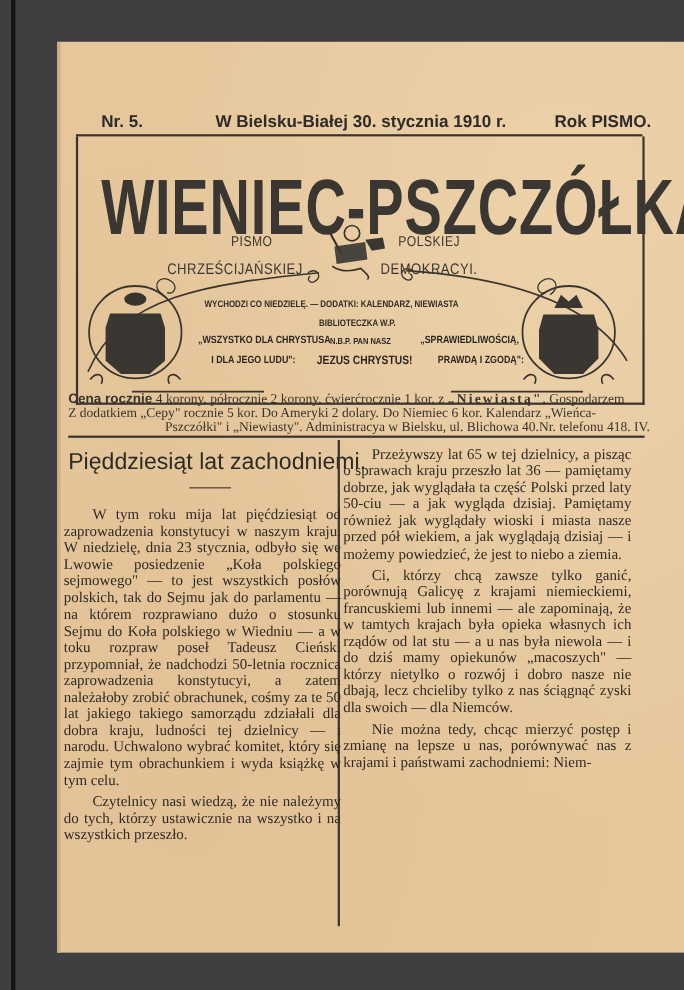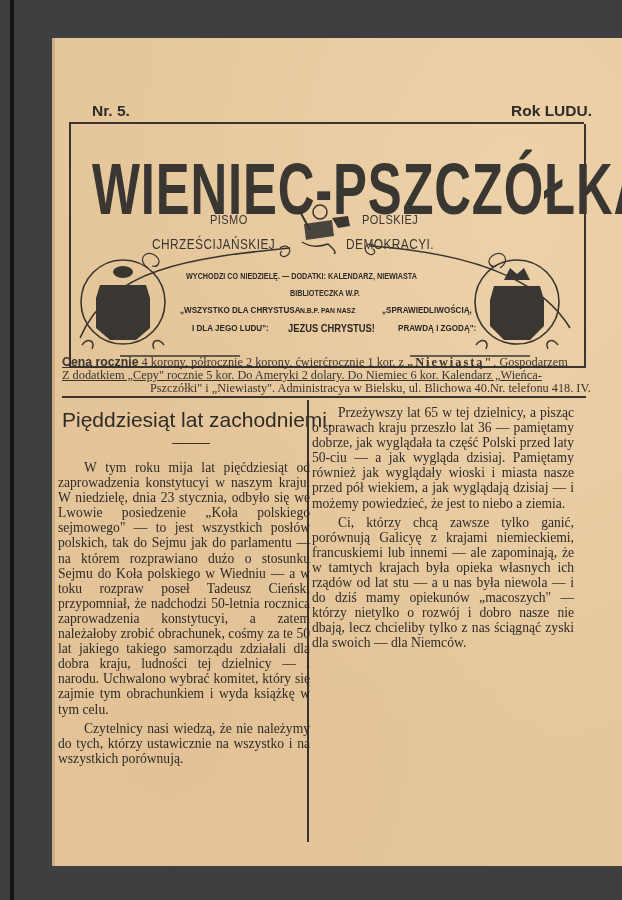--- a/index.html
+++ b/index.html
@@ -38,21 +38,21 @@
     white-space:nowrap;
   }
   .subtitle { position:absolute; font-family:"Liberation Sans", sans-serif; color:#3a3632; font-size:13px; letter-spacing:0.5px; transform:scaleX(0.85); transform-origin:left top; }
   .small-caps { position:absolute; font-family:"Liberation Sans", sans-serif; font-weight:bold; font-size:8.5px; color:#2f2b27; white-space:nowrap; transform:scaleX(0.85); transform-origin:left top; }
   .motto { position:absolute; font-family:"Liberation Sans", sans-serif; font-weight:bold; font-size:9.5px; color:#2a2622; white-space:nowrap; transform:scaleX(0.85); transform-origin:left top; }
   .ornament { position:absolute; }
   .price-block {
     position:absolute; left:10px; top:318px; width:556px;
     font-family:"Liberation Serif", serif; font-size:12.3px; line-height:13px; color:#3a342e;
   }
-  .price-block .l1, .price-block .l2 { display:block; white-space:nowrap;text-decoration:underline; }
+  .price-block .l1, .price-block .l2 { display:block; white-space:nowrap; }
   .price-block .l3 { display:block; white-space:nowrap; padding-left:88px; }
   .price-block .bold { font-family:"Liberation Sans", sans-serif; font-weight:bold; }
   .spaced { letter-spacing:2px; font-weight:bold; }
   .col {
     position:absolute; font-family:"Liberation Serif", serif; font-size:13.6px; line-height:15.1px;
     color:#2e2a26; text-align:justify;
   }
   .col p { margin:0; }
   .col .indent { text-indent:26px; }
   .col .gap { margin-top:4px; }
@@ -68,21 +68,22 @@
 </head>
 <body>
 
 <div class="spine"></div>
 
 <div class="page">
   <div class="page-left-edge"></div>
 
   <div class="dateline">
     <span class="nr">Nr. 5.</span>
-    <span>Rok LUDU.</span>
+    <span>W Bielsku-Białej 30. stycznia 1910 r.</span>
+    <span>Rok PISMO.</span>
   </div>
   <div class="rule" style="left:17px; top:84px; width:515px;"></div>
 
   <div class="masthead-box"></div>
 
   <div class="title">WIENIEC-PSZCZÓŁKA</div>
 
   <svg class="ornament" style="left:18px; top:170px;" width="512" height="160" viewBox="0 0 512 160">
     <path d="M10 130 C 40 60, 120 50, 220 40" fill="none" stroke="#3a342e" stroke-width="1.5"></path>
     <path d="M300 38 C 400 45, 470 70, 500 120" fill="none" stroke="#3a342e" stroke-width="1.5"></path>
@@ -141,20 +142,21 @@
     <span class="l3">Pszczółki" i „Niewiasty". Administracya w Bielsku, ul. Blichowa 40.Nr. telefonu 418. IV.</span>
   </div>
   <div class="rule" style="left:10px; top:358px; width:524px; height:1.5px;"></div>
 
   <div class="article-title">Pięddziesiąt lat zachodniemi.</div>
   <div class="title-rule"></div>
   <div class="col-divider"></div>
 
   <div class="col col-left">
     <p class="indent">W tym roku mija lat pięćdziesiąt od zaprowadzenia konstytucyi w naszym kraju. W niedzielę, dnia 23 stycznia, odbyło się we Lwowie posiedzenie „Koła polskiego sejmowego" — to jest wszystkich posłów polskich, tak do Sejmu jak do parlamentu — na którem rozprawiano dużo o stosunku Sejmu do Koła polskiego w Wiedniu — a w toku rozpraw poseł Tadeusz Cieński przypomniał, że nadchodzi 50-letnia rocznica zaprowadzenia konstytucyi, a zatem należałoby zrobić obrachunek, cośmy za te 50 lat jakiego takiego samorządu zdziałali dla dobra kraju, ludności tej dzielnicy — i narodu. Uchwalono wybrać komitet, który się zajmie tym obrachunkiem i wyda książkę w tym celu.</p>
-    <p class="indent gap">Czytelnicy nasi wiedzą, że nie należymy do tych, którzy ustawicznie na wszystko i na wszystkich porównują.</p>
+    <p class="indent gap">Czytelnicy nasi wiedzą, że nie należymy do tych, którzy ustawicznie na wszystko i na wszystkich przeszło.</p>
   </div>
 
   <div class="col col-right">
     <p class="indent gap">Przeżywszy lat 65 w tej dzielnicy, a pisząc o sprawach kraju przeszło lat 36 — pamiętamy dobrze, jak wyglądała ta część Polski przed laty 50-ciu — a jak wygląda dzisiaj. Pamiętamy również jak wyglądały wioski i miasta nasze przed pół wiekiem, a jak wyglądają dzisiaj — i możemy powiedzieć, że jest to niebo a ziemia.</p>
     <p class="indent gap">Ci, którzy chcą zawsze tylko ganić, porównują Galicyę z krajami niemieckiemi, francuskiemi lub innemi — ale zapominają, że w tamtych krajach była opieka własnych ich rządów od lat stu — a u nas była niewola — i do dziś mamy opiekunów „macoszych" — którzy nietylko o rozwój i dobro nasze nie dbają, lecz chcieliby tylko z nas ściągnąć zyski dla swoich — dla Niemców.</p>
+    <p class="indent gap">Nie można tedy, chcąc mierzyć postęp i zmianę na lepsze u nas, porównywać nas z krajami i państwami zachodniemi: Niem-</p>
   </div>
 </div>
 
 </body></html>

